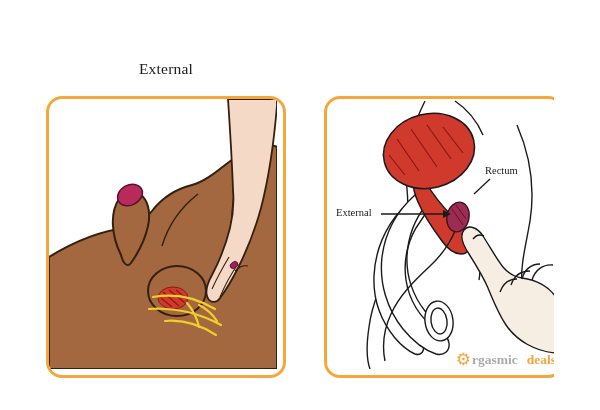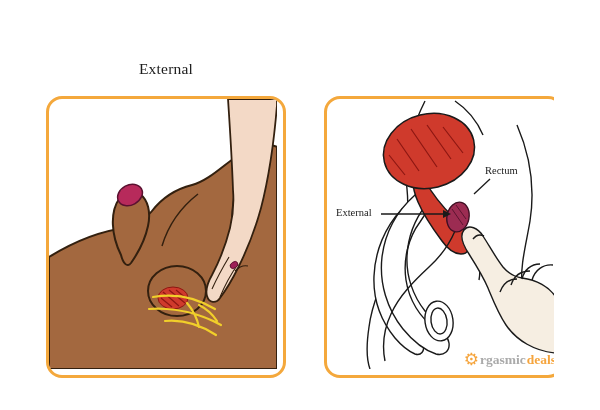--- a/index.html
+++ b/index.html
@@ -49,21 +49,21 @@
   .rectum-label   { left:158px; top:66px; }
   .prostate-label { left:9px;  top:108px; }
 
   .watermark {
     position:absolute; right:5px; bottom:7px;
     display:flex; align-items:center; gap:1px;
     font-weight:bold; font-size:13.5px; opacity:0.95; line-height:1;
   }
   .gear { color:var(--watermark-orange); font-size:17px; font-weight:normal; }
   .wm-gray   { color:var(--watermark-gray); }
-  .wm-orange { color:var(--watermark-orange); }
+  .wm-orange { color:var(--watermark-orange);margin-left:8px; }
 </style>
 </head>
 <body>
 
 <div class="page">
 
   <div class="panel-title external-title">External</div>
 
   <div class="panel external-panel">
     <svg width="228" height="270" viewBox="0 0 228 270">

